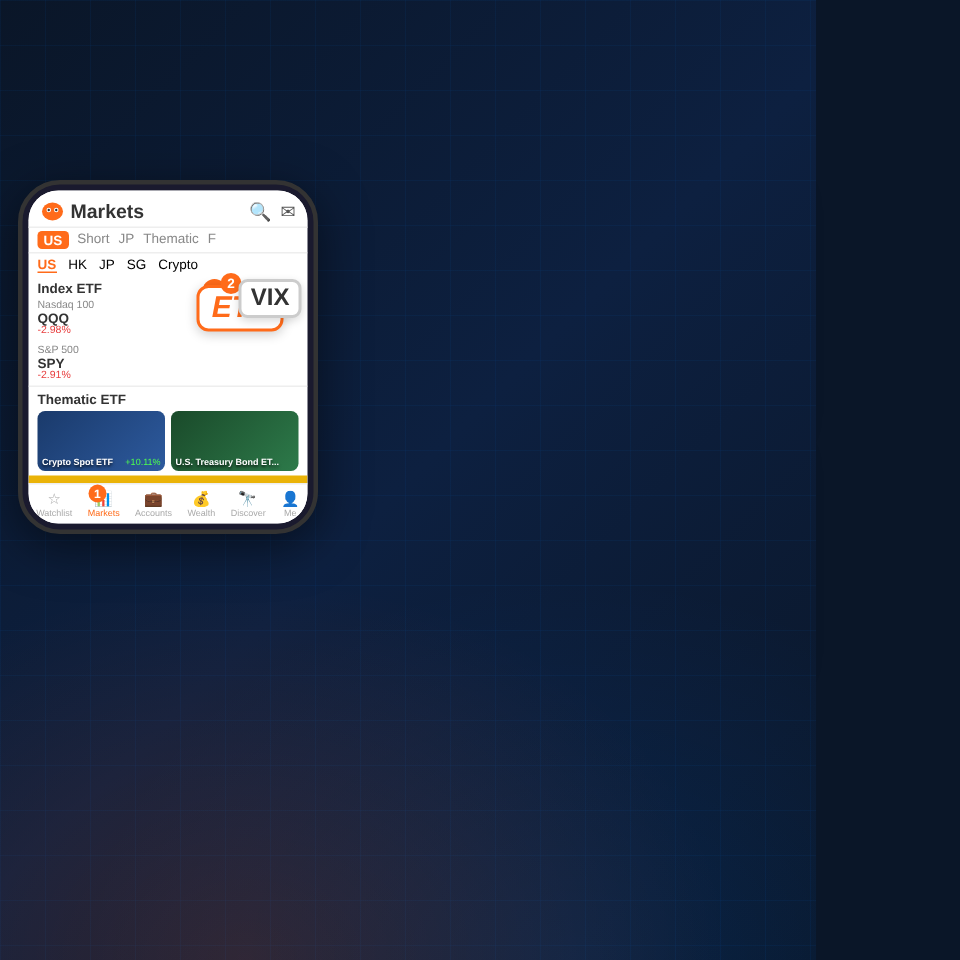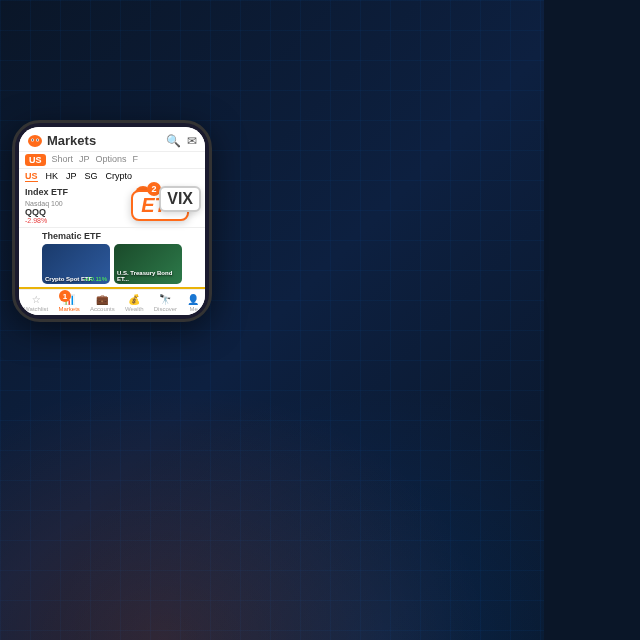--- a/index.html
+++ b/index.html
@@ -314,22 +314,22 @@
       width: 14px;
       height: 14px;
       display: flex;
       align-items: center;
       justify-content: center;
       font-size: 9px;
       font-weight: 900;
     }
 
     .thematic-section {
-      padding: 3px 23px;
-      border-bottom: 2px solid #eab308;
+      padding: 3px 6px;
+      border-bottom: 5px solid #eab308;
     }
     .thematic-items {
       display: flex;
       gap: 4px;
     }
     .thematic-item {
       flex: 1;
       height: 40px;
       border-radius: 5px;
       overflow: hidden;
@@ -641,21 +641,21 @@
         </div>
 
         <div style="position:relative;">
           <div class="step-badge-overlay1">1</div>
           <div class="etf-badge-overlay">ETF</div>
 
           <div class="phone-tabs">
             <span class="phone-tab-active">US</span>
             <span>Short</span>
             <span>JP</span>
-            <span>Options</span>
+            <span>Thematic</span>
             <span>F</span>
           </div>
 
           <div class="phone-subtabs">
             <span class="phone-subtab-active">US</span>
             <span>HK</span>
             <span>JP</span>
             <span>SG</span>
             <span>Crypto</span>
           </div>
@@ -663,20 +663,25 @@
 
           <div class="index-etf-section">
             <div class="step-badge-overlay2">2</div>
             <div class="vix-badge-overlay">VIX</div>
             <div class="section-title">Index ETF</div>
             <div class="etf-items">
               <div class="etf-item">
                 <div class="etf-item-name">Nasdaq 100</div>
                 <div class="etf-item-ticker">QQQ</div>
                 <div class="etf-item-change">-2.98%</div>
+              </div>
+              <div class="etf-item">
+                <div class="etf-item-name">S&amp;P 500</div>
+                <div class="etf-item-ticker">SPY</div>
+                <div class="etf-item-change">-2.91%</div>
               </div>
             </div>
           </div>
 
           <div class="thematic-section">
             <div class="section-title">Thematic ETF</div>
             <div class="thematic-items">
               <div class="thematic-item thematic-item-bg1">
                 <div class="thematic-label">Crypto Spot ETF</div>
                 <div class="thematic-change">+10.11%</div>

